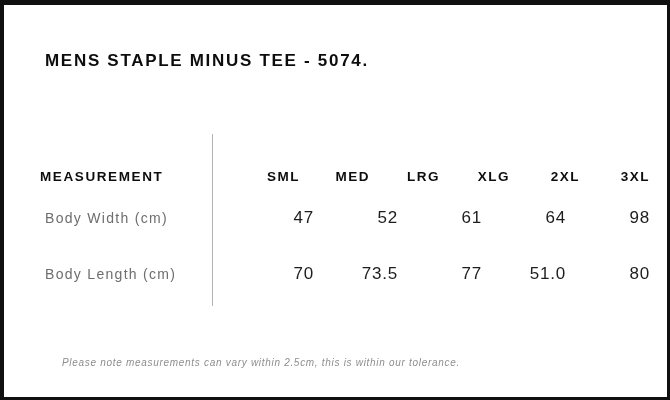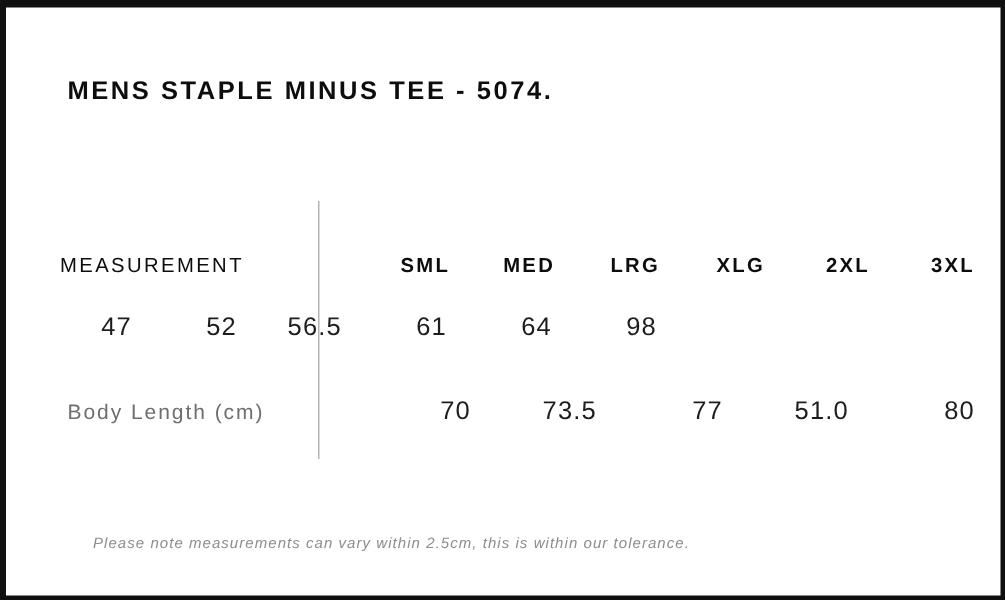--- a/index.html
+++ b/index.html
@@ -62,21 +62,21 @@
     box-sizing: border-box;
     width: 212px;
     padding-left: 45px;
     font-size: 14px;
     color: #6e6e6e;
     letter-spacing: 1.3px;
     white-space: nowrap;
   }
   .label-cell.header {
     font-size: 13.5px;
-    font-weight: normal;
+    font-weight: bold;
     color: #0d0d0d;
     letter-spacing: 1.6px;
     padding-left: 40px;
   }
   .cols {
     display: flex;
     margin-left: 18px;
     width: 420px;
   }
   .col {
@@ -123,24 +123,24 @@
       <div class="col size-header">SML</div>
       <div class="col size-header">MED</div>
       <div class="col size-header">LRG</div>
       <div class="col size-header">XLG</div>
       <div class="col size-header">2XL</div>
       <div class="col size-header">3XL</div>
     </div>
   </div>
 
   <div class="t-row row-width">
+    <div class="label-cell">Body Width (cm)</div>
     <div class="cols">
       <div class="col value">47</div>
       <div class="col value">52</div>
-      <div class="col value">56.5</div>
       <div class="col value">61</div>
       <div class="col value">64</div>
       <div class="col value">98</div>
     </div>
   </div>
 
   <div class="t-row row-length">
     <div class="label-cell">Body Length (cm)</div>
     <div class="cols">
       <div class="col value">70</div>

